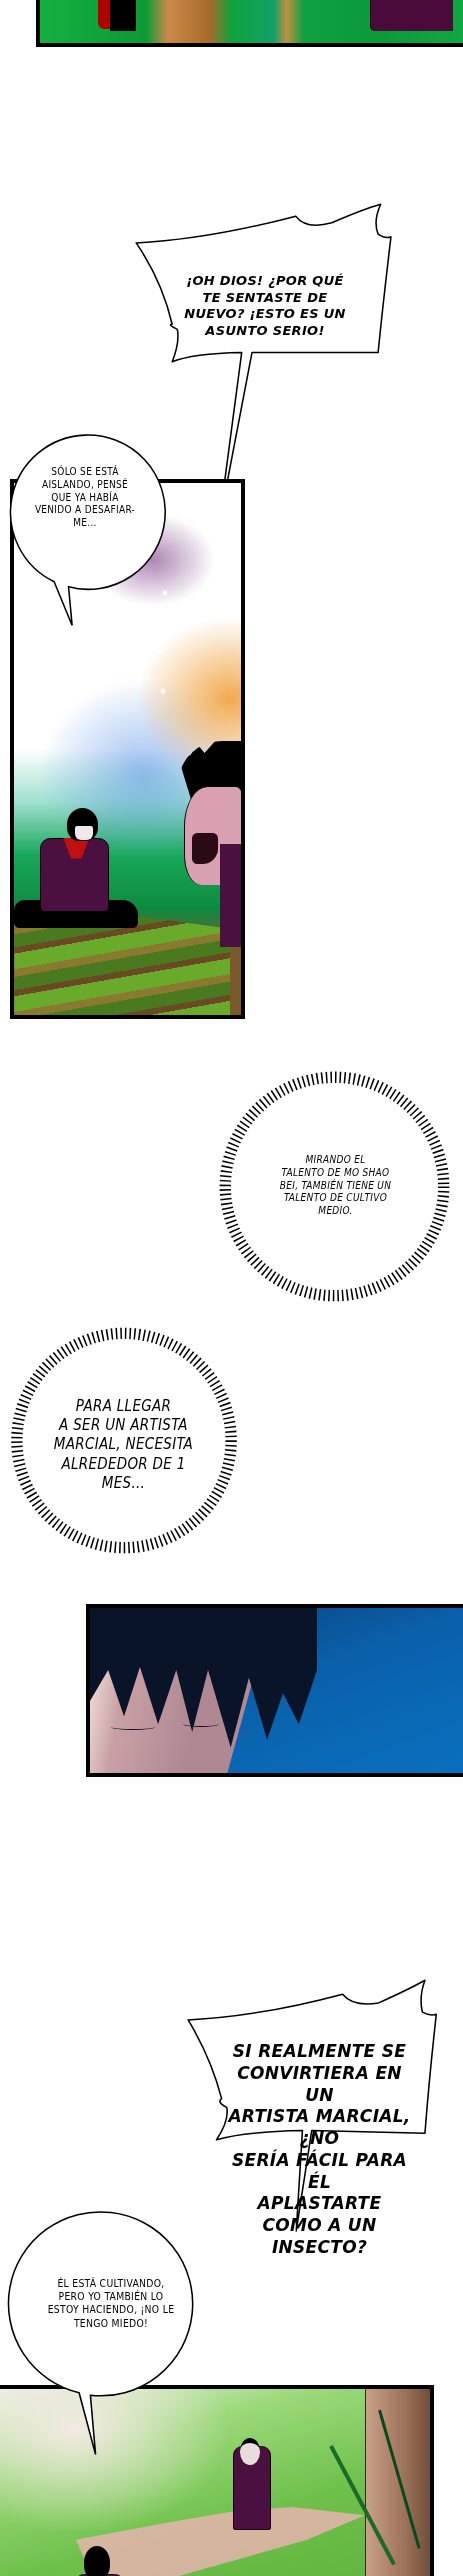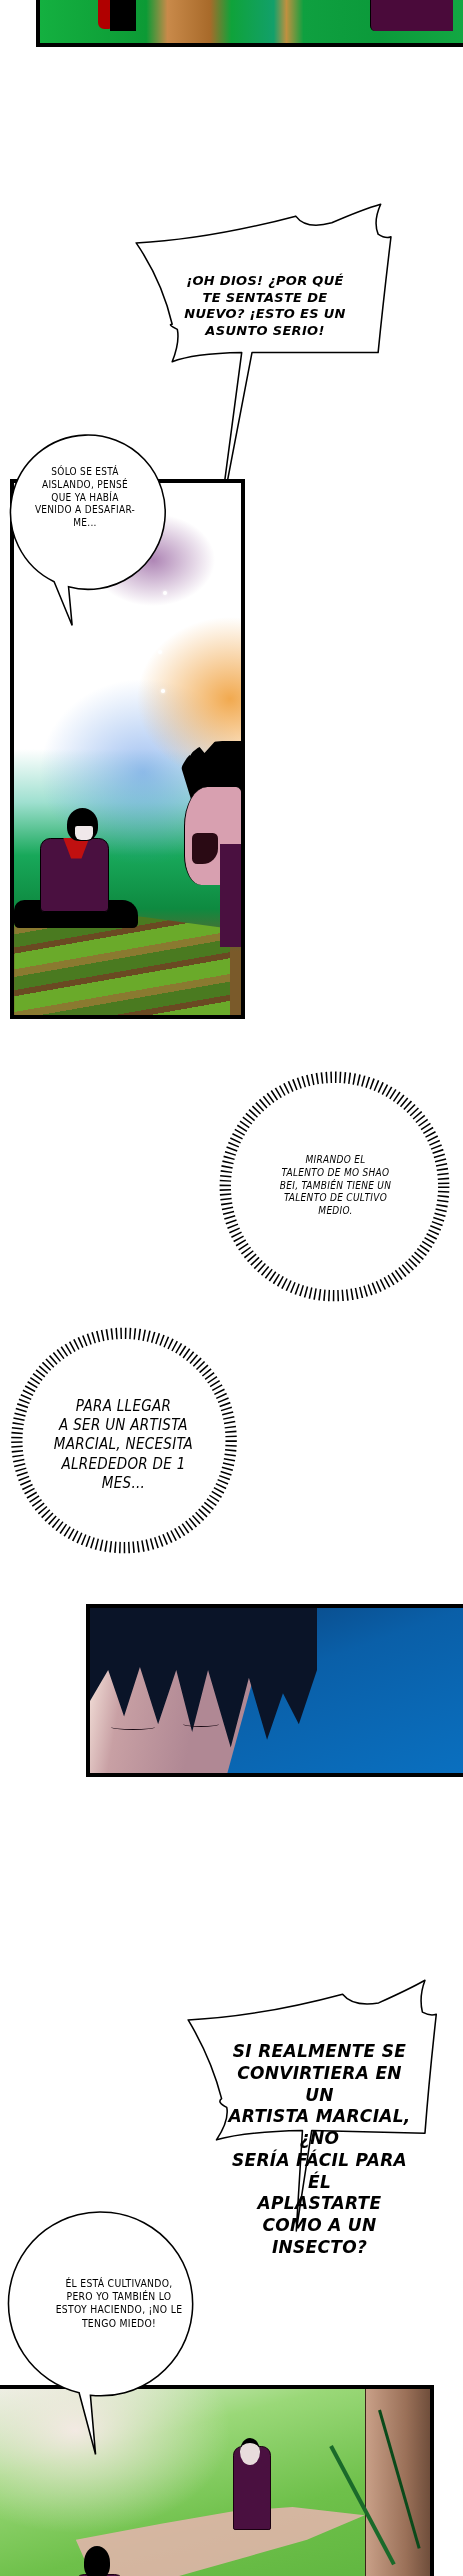--- a/index.html
+++ b/index.html
@@ -138,19 +138,19 @@
   <div class="abs" style="left:234px; top:57px; width:36px; height:82px; background:#4a1040; border:1px solid #1a0010; border-radius:9.3px 9.3px 2.1px 2.1px;"></div>
   <div class="abs" style="left:241px; top:49px; width:20.6px; height:21.6px; background:#e8dcdc; border-top:5.2px solid #000; border-radius:50%;"></div>
   <div class="abs" style="left:75px; top:185px; width:49px; height:62px; background:#4a1040; border:1px solid #1a0010; border-radius:10.3px 10.3px 0 0;"></div>
   <div class="abs" style="left:85px; top:157px; width:26px; height:33px; background:#000; border-radius:50% 50% 40% 40%;"></div>
 
 </div>
 
 <svg style="left:13px; top:2210px;" width="196" height="247" viewBox="0 0 380 480">
   <path d="M190 5 A178 178 0 1 1 150 360 L160 475 L128 355 A178 178 0 0 1 190 5 Z" fill="#fff" stroke="#000" stroke-width="3"></path>
 </svg>
-<div class="bubble-text thin" style="left:34px; top:2277px; width:170px; font-size:10.3px;">
+<div class="bubble-text thin" style="left:26px; top:2277px; width:170px; font-size:10.3px;">
   <div>ÉL ESTÁ CULTIVANDO,</div>
   <div>PERO YO TAMBIÉN LO</div>
   <div>ESTOY HACIENDO, ¡NO LE</div>
   <div>TENGO MIEDO!</div>
 </div>
 
 
 </body></html>

